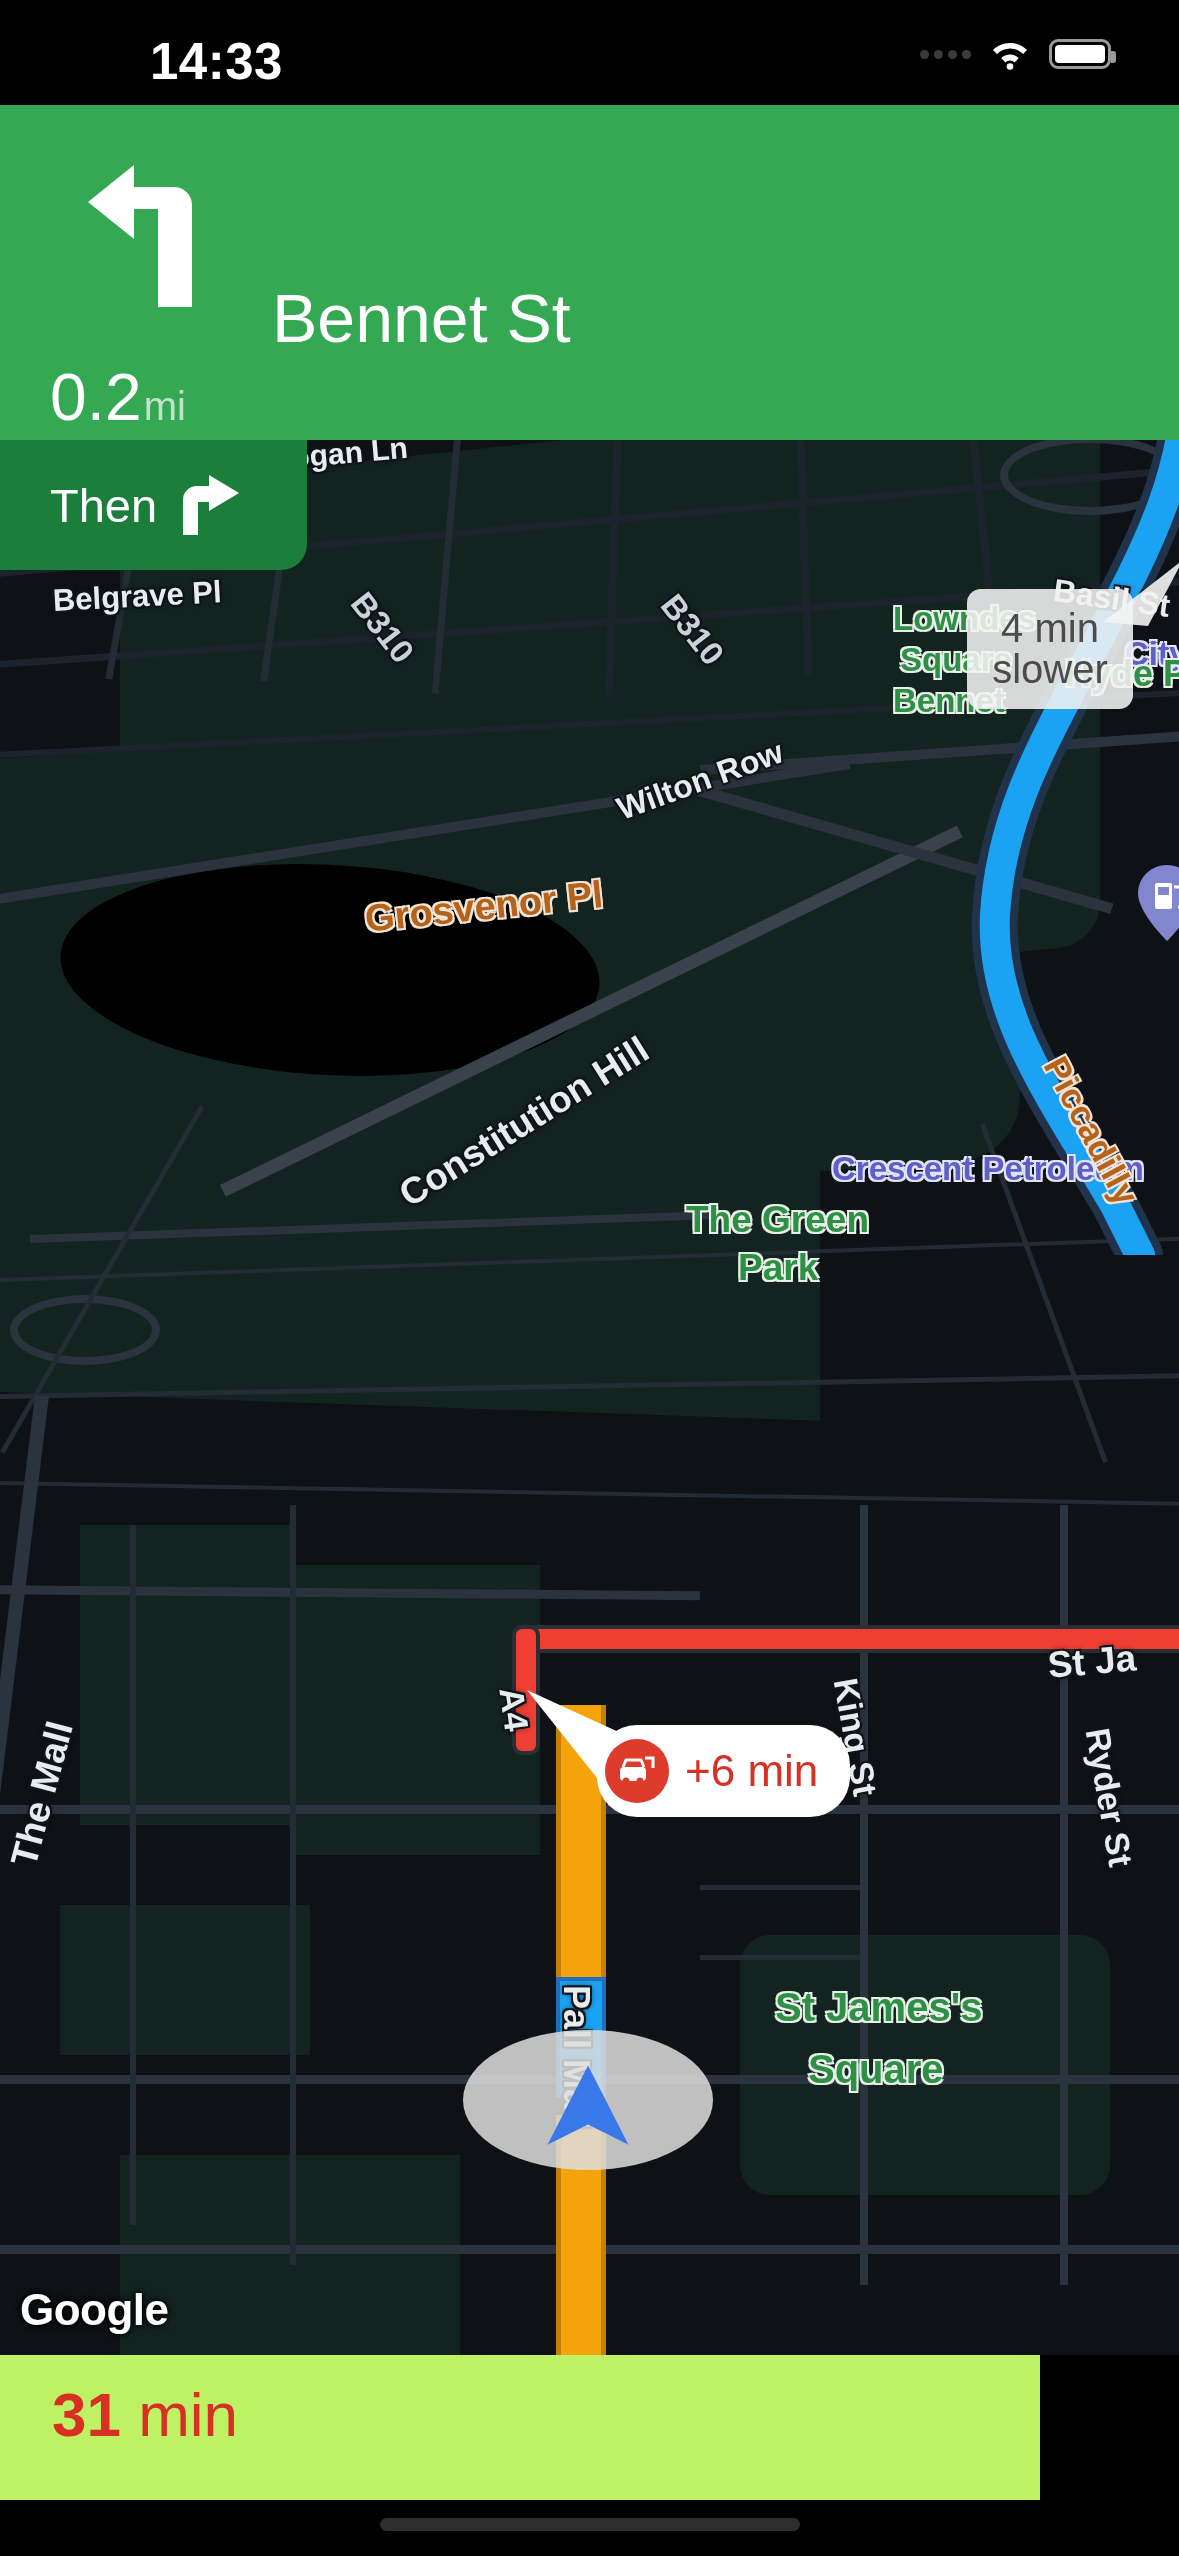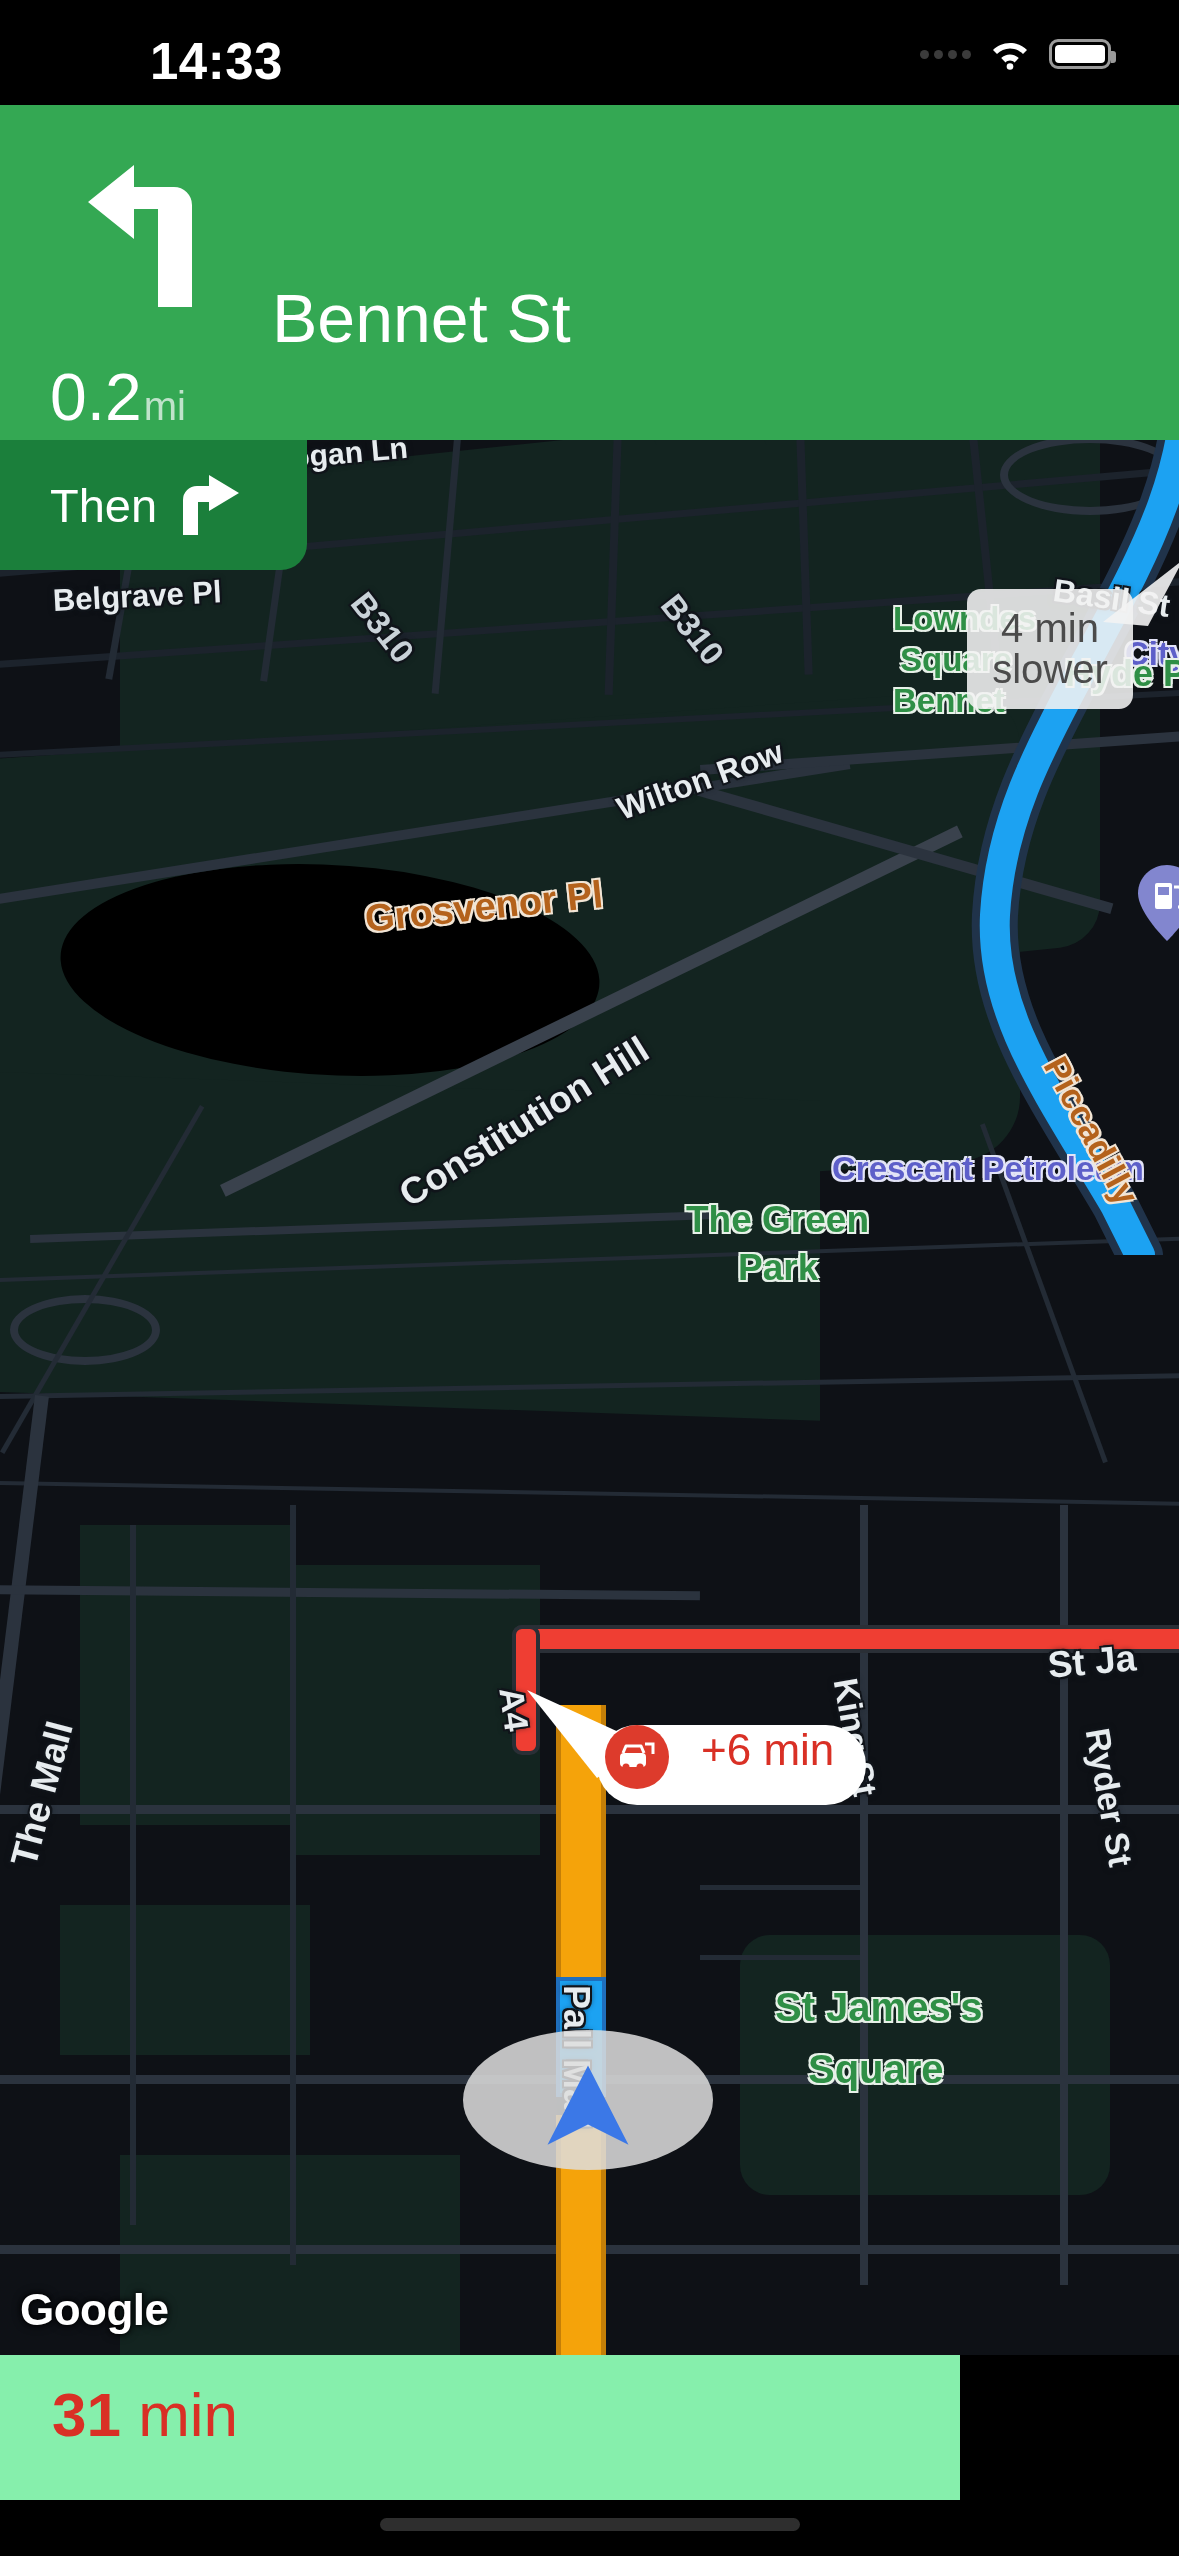--- a/index.html
+++ b/index.html
@@ -101,23 +101,23 @@
     line-height:1.02; z-index:25;
   }
   #slower-callout span{ font-size:40px; color:#4b4b4b; }
   #callout-tail{
     position:absolute; left:1093px; top:455px; z-index:24;
     width:90px; height:70px;
   }
 
   
   #traffic-badge{
-    position:absolute; left:597px; top:1620px; height:80px;
-    background:#fff; border-radius:40px; display:flex; 
-    padding:0 32px 0 8px; z-index:30;gap:16px;
+    position:absolute; left:597px; top:1620px; height:92px;
+    background:#fff; border-radius:40px; display:flex; align-items:center;
+    padding:0 32px 0 8px; z-index:30;
   }
   #traffic-badge .car-circle{
     width:64px; height:64px; border-radius:50%; background:#dd3b2c;
     display:flex; align-items:center; justify-content:center; margin-right:16px;
   }
   #traffic-badge .t-label{ font-size:44px; color:#d93025; font-weight:400; }
   #badge-tail{ position:absolute; left:527px; top:1585px; width:120px; height:90px; z-index:29; }
 
   
   #user-accuracy{
@@ -129,22 +129,22 @@
   
   #google-watermark{
     position:absolute; left:20px; top:2180px; z-index:30;
     font-size:44px; font-weight:700; color:#fff;
     text-shadow:0 0 10px rgba(0,0,0,.9),0 0 4px rgba(0,0,0,.9);
     letter-spacing:-0.5px;
   }
 
   
   #bottom-sheet{
-    position:absolute; left:0; top:2355px; width:960px; height:145px;
-    background:#86efac; z-index:55; padding:0 14px 0 52px;
+    position:absolute; left:0; top:2355px; width:1040px; height:145px;
+    background:#bef264; z-index:55; padding:0 14px 0 52px;
   }
   #eta-time{ position:absolute; left:52px; top:24px; font-size:62px; color:#d93025; white-space:nowrap; }
   #eta-time b{ font-weight:700; }
   #eta-time span{ font-weight:400; }
   #eta-sub{ position:absolute; left:52px; top:104px; font-size:42px; color:#6b7075; white-space:nowrap; }
 
   
   #home-area{ position:absolute; left:0; top:2500px; width:1179px; height:56px; background:#000; z-index:55; }
   #home-indicator{
     position:absolute; left:50%; transform:translateX(-50%); top:18px;

